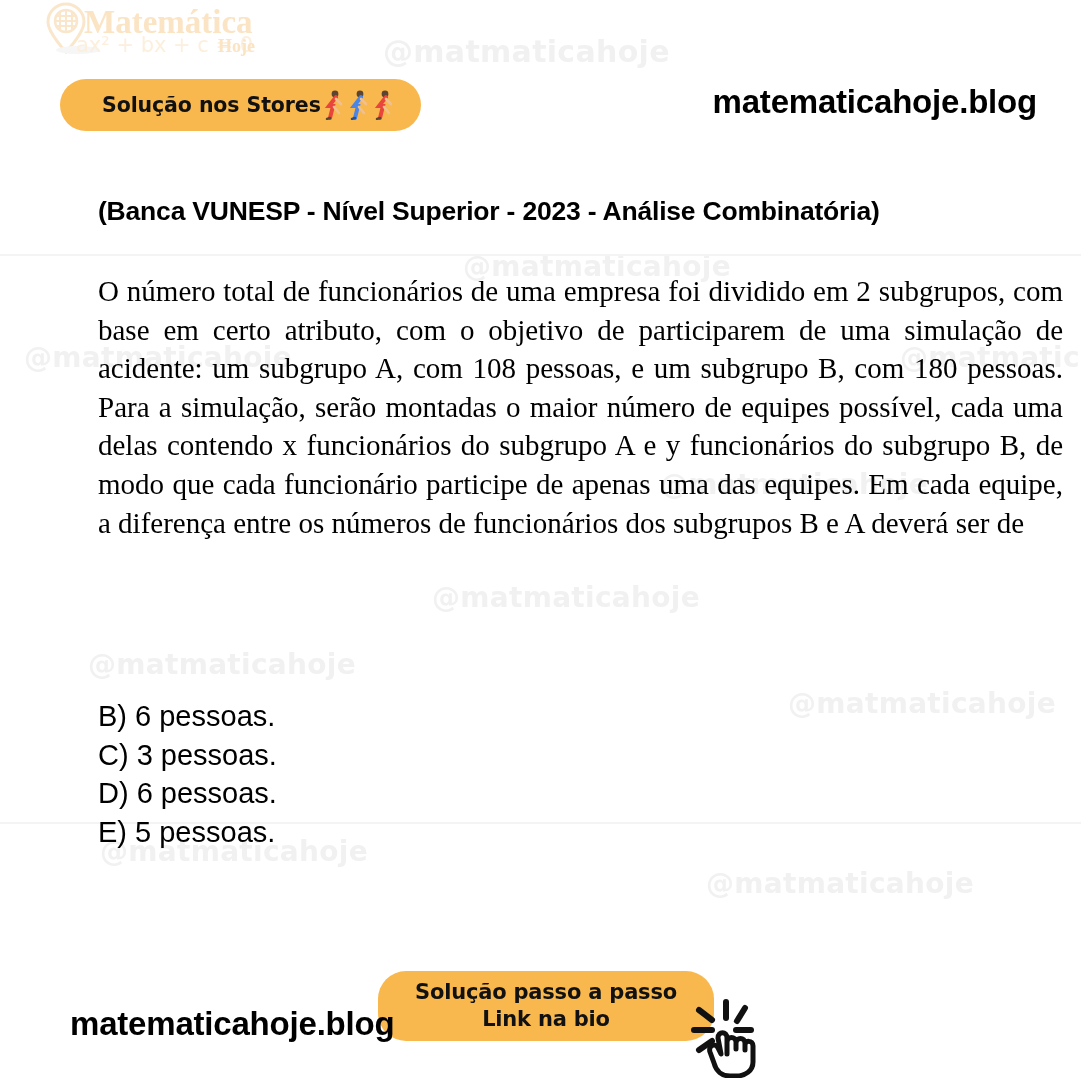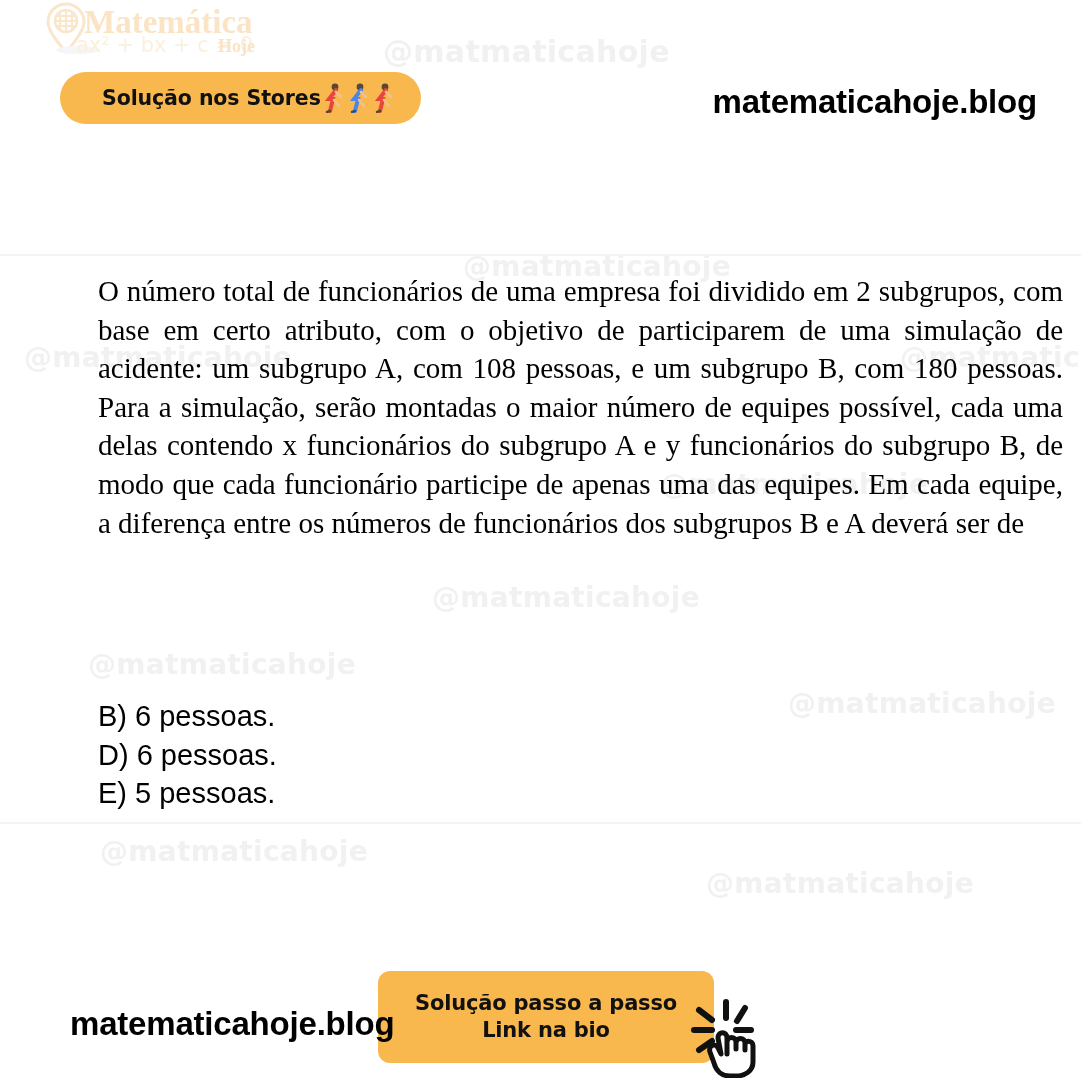--- a/index.html
+++ b/index.html
@@ -67,21 +67,21 @@
     top: 2px;
     width: 222px;
     height: 56px;
   }
   #logo svg { display: block; }
 
   
   #stores-btn {
     position: absolute;
     left: 20px;
-    top: 72px;
+    top: 79px;
     height: 52px;
     padding: 0 26px 0 42px;
     background: #f8b84e;
     border-radius: 26px;
     display: flex;
     align-items: center;
     box-sizing: border-box;
   }
   #stores-btn .btn-label {
     font-family: "DejaVu Sans", sans-serif;
@@ -150,23 +150,23 @@
     color: #000000;
   }
   #alternatives .alt { white-space: nowrap; }
 
   
   #cta-btn {
     position: absolute;
     left: 338px;
     top: 971px;
     width: 336px;
-    height: 92px;
+    height: 70px;
     background: #f8b84e;
-    border-radius: 12px;
+    border-radius: 28px;
     display: flex;
     flex-direction: column;
     align-items: center;
     justify-content: center;
     box-sizing: border-box;
   }
   #cta-btn .cta-line {
     font-family: "DejaVu Sans", sans-serif;
     font-weight: bold;
     font-size: 21px;
@@ -255,25 +255,27 @@
             <path d="M13 9 L18 14" stroke="#f0c090" stroke-width="2.6" fill="none" stroke-linecap="round"></path>
             <path d="M11 17 L16 23" stroke="#f0c090" stroke-width="2.6" fill="none" stroke-linecap="round"></path>
             <path d="M7 28 L4 29" stroke="#5a4632" stroke-width="2.4" stroke-linecap="round"></path>
           </svg>
         </span>
       </span>
     </div>
 
     <div id="blog-top" class="blog-handle">matematicahoje.blog</div>
 
+    <div id="q-title">(Banca VUNESP - Nível Superior - 2023 - Análise Combinatória)</div>
 
     <div id="statement">O número total de funcionários de uma empresa foi dividido em 2 subgrupos, com base em certo atributo, com o objetivo de participarem de uma simulação de acidente: um subgrupo A, com 108 pessoas, e um subgrupo B, com 180 pessoas. Para a simulação, serão montadas o maior número de equipes possível, cada uma delas contendo x funcionários do subgrupo A e y funcionários do subgrupo B, de modo que cada funcionário participe de apenas uma das equipes. Em cada equipe, a diferença entre os números de funcionários dos subgrupos B e A deverá ser de</div>
 
     <div id="alternatives">
         <div class="alt">B) 6 pessoas.</div>
+        <div class="alt">C) 3 pessoas.</div>
         <div class="alt">D) 6 pessoas.</div>
         <div class="alt">E) 5 pessoas.</div>
       </div>
 
     <div id="cta-btn">
       <span class="cta-line">Solução passo a passo</span>
       <span class="cta-line">Link na bio</span>
     </div>
 
     <div id="click-hand">

